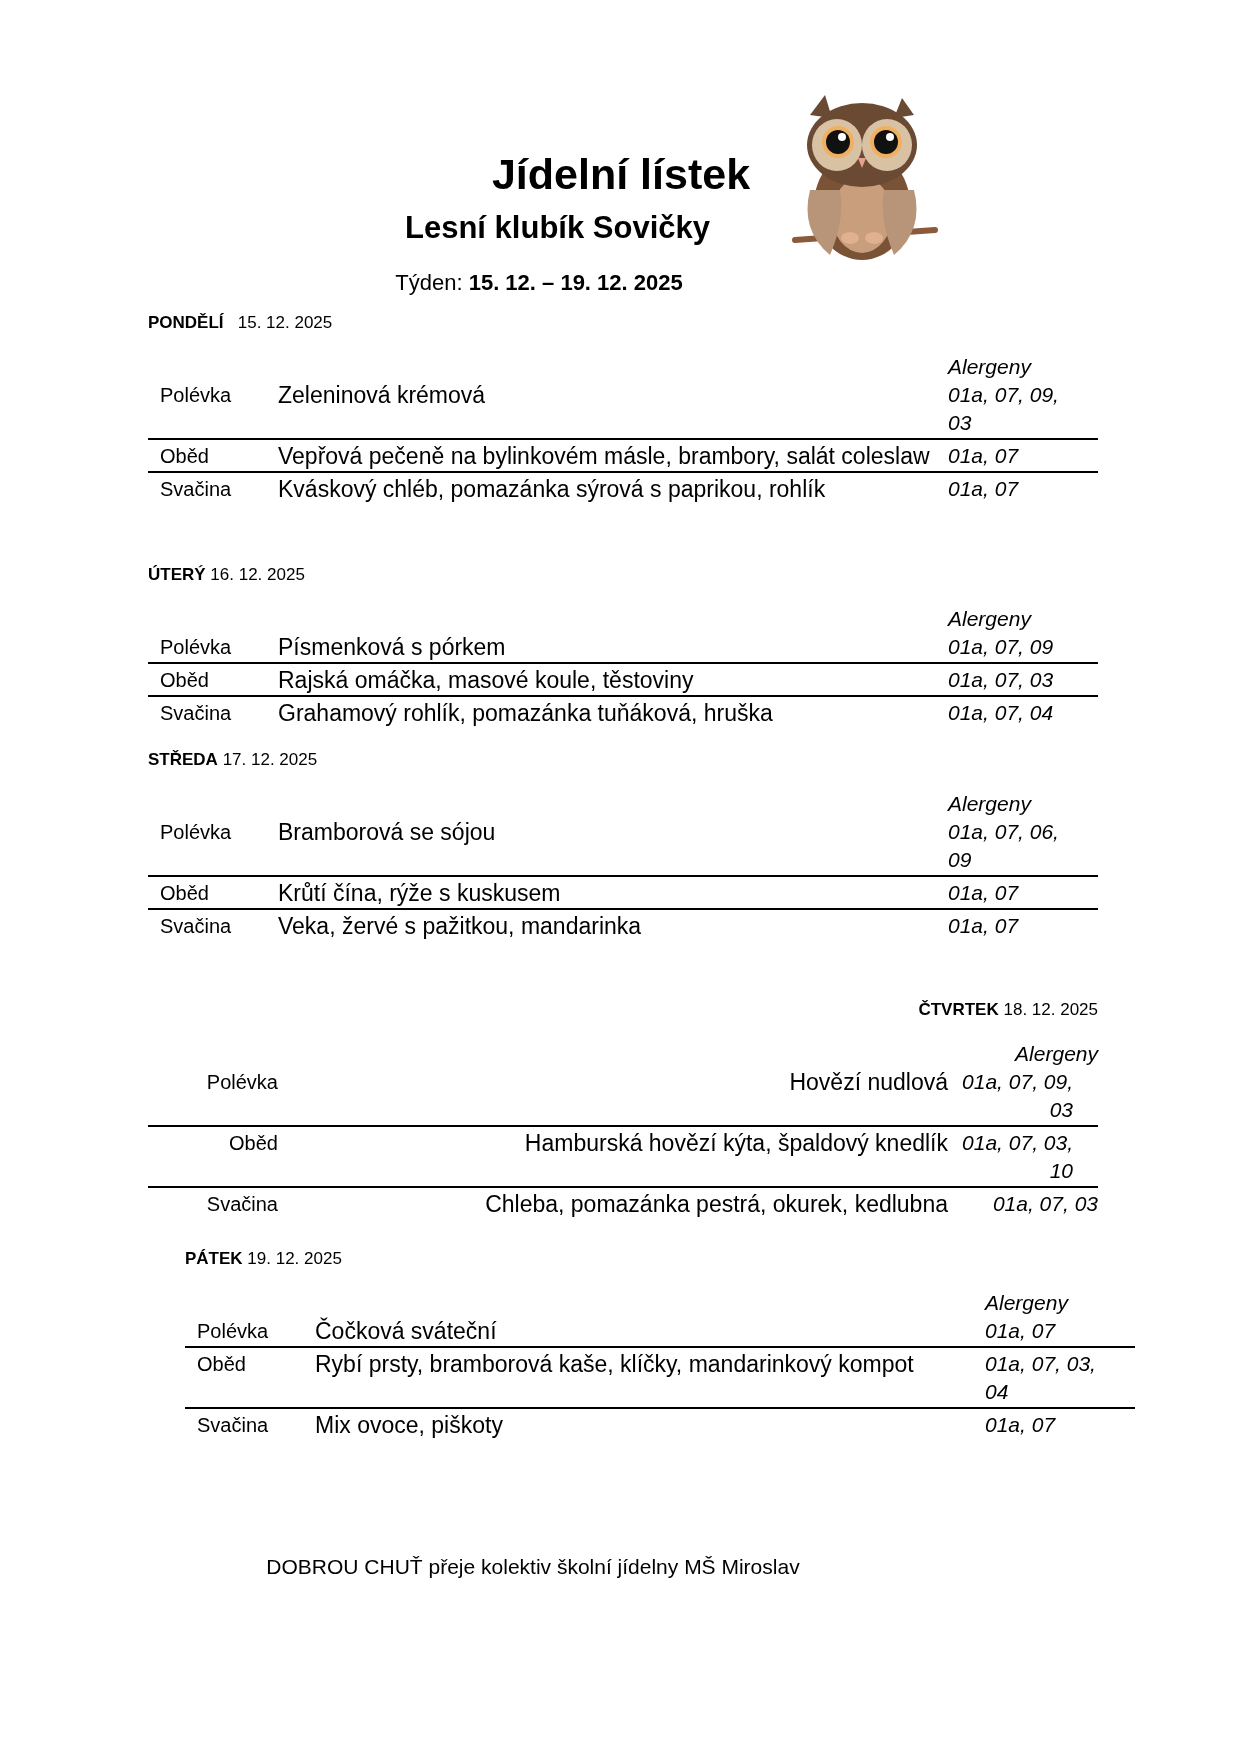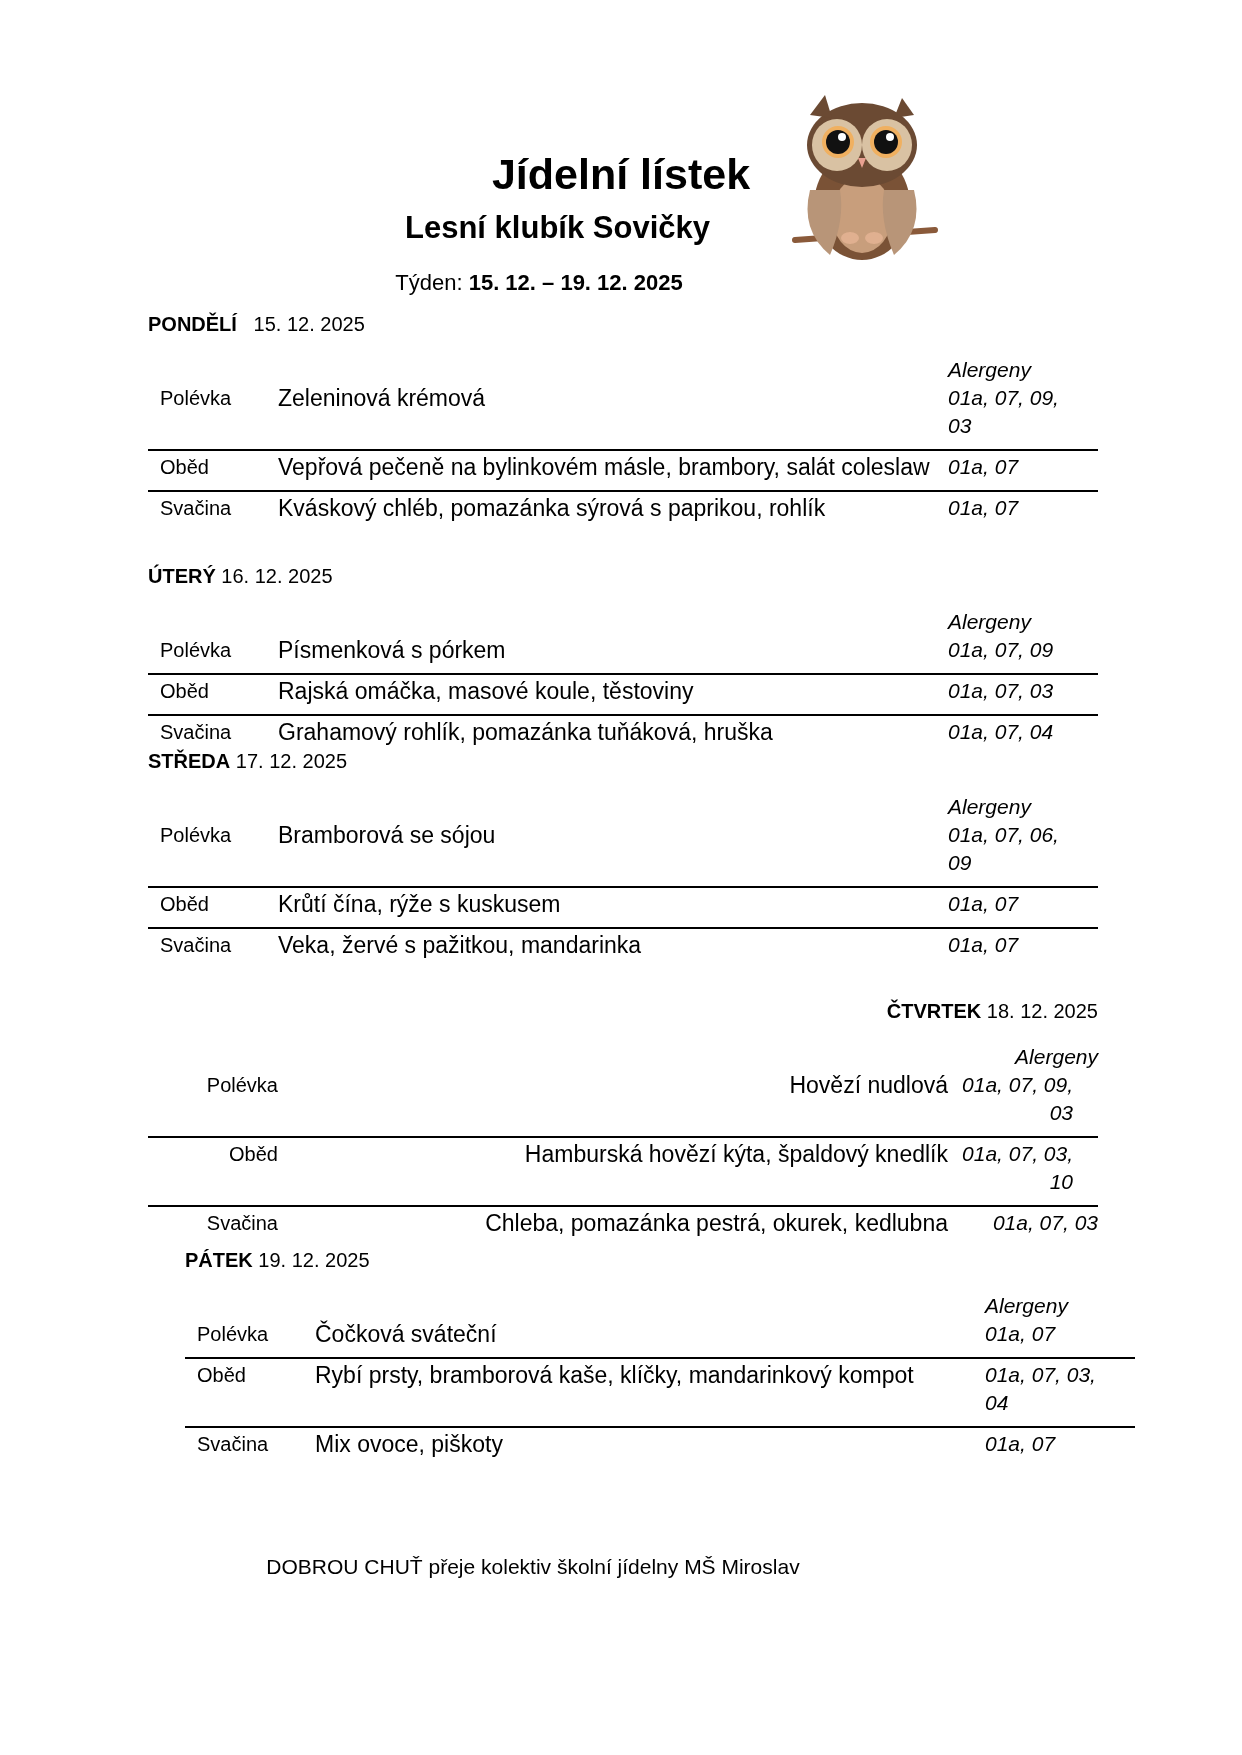--- a/index.html
+++ b/index.html
@@ -3,29 +3,29 @@
 <meta charset="utf-8">
 <style>
   html, body { margin:0; padding:0; background:#fff; }
   body { width:1242px; height:1755px; position:relative; font-family:"Liberation Sans", sans-serif; color:#000; overflow:hidden; }
   .title { position:absolute; left:0; width:1242px; top:150px; text-align:center; font-size:43px; font-weight:bold; }
   .subtitle { position:absolute; left:0; width:1115px; top:210px; text-align:center; font-size:31px; font-weight:bold; }
   .week { position:absolute; left:0; width:1078px; top:270px; text-align:center; font-size:22px; }
   .week b { font-weight:bold; }
   .owl { position:absolute; left:790px; top:90px; width:150px; height:190px; }
   .day { position:absolute; left:148px; width:950px; }
-  .day-head { font-size:20px; }
+  .day-head { font-size:17px; }
   .day-head b { font-weight:bold; }
   table { border-collapse:collapse; width:950px; margin-top:18px; font-size:23px; }
   td { vertical-align:top; padding:0; line-height:28px; }
   td.cat { width:118px; padding-left:12px; font-size:20px; }
   td.dish { width:670px; }
   td.alg { font-style:italic; font-size:21px; }
   tr.row + tr.row td { border-top:2.5px solid #000; }
-  tr.row td { padding-top:2px; padding-bottom:9px; }
+  tr.row td { padding-top:2px; padding-bottom:1px; }
   tr.first td.cat, tr.first td.dish { vertical-align:middle; }
   tr.first.bottomalign td.cat, tr.first.bottomalign td.dish { vertical-align:bottom; }
   .footer { position:absolute; left:0; width:1066px; top:1555px; text-align:center; font-size:21px; }
 </style>
 </head>
 <body>
 
 <div class="title">Jídelní lístek</div>
 <div class="subtitle">Lesní klubík Sovičky</div>
 <div class="week">

